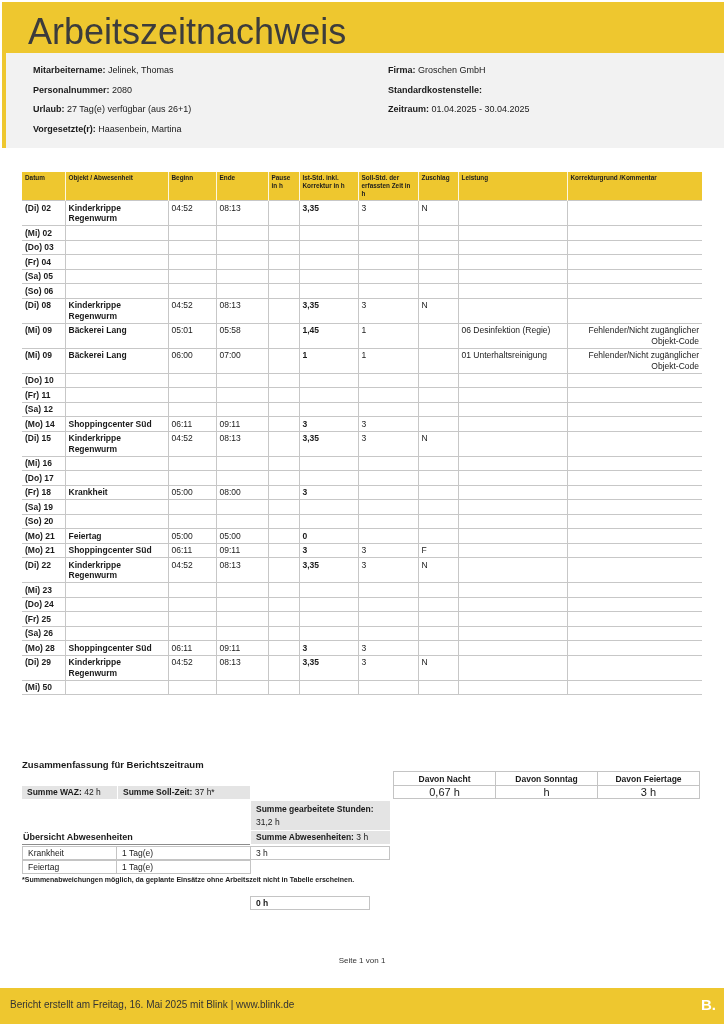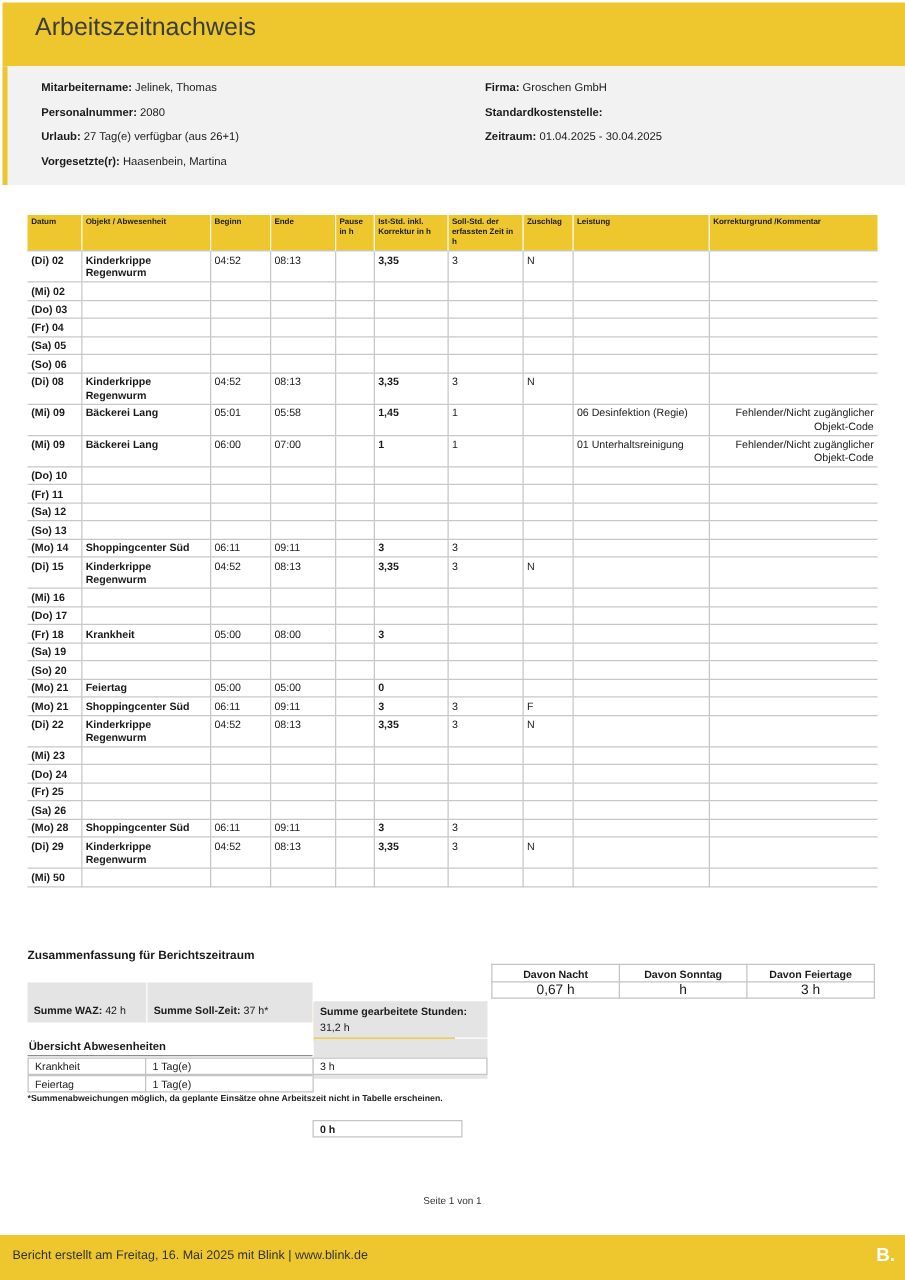--- a/index.html
+++ b/index.html
@@ -2,21 +2,21 @@
 <html style="--accent: #EEC72F; --info-bg: #F2F2F2; --cell-gray: #E4E4E4; --border: #C4C4C4;"><head>
 <meta charset="utf-8">
 <style>
   html,body{margin:0;padding:0;}
   body{
     width:724px;height:1024px;position:relative;background:#ffffff;
     font-family:"Liberation Sans",sans-serif;color:#1a1a1a;overflow:hidden;
   }
   
   .hdr{position:absolute;left:2px;top:2px;right:0;height:51px;background:var(--accent);}
-  .hdr-title{position:absolute;left:26px;top:9px;font-size:20px;font-weight:400;color:#3c3c3c;}
+  .hdr-title{position:absolute;left:26px;top:9px;font-size:36px;font-weight:400;color:#3c3c3c;}
   
   .info{position:absolute;left:2px;top:53px;right:0;height:95px;background:var(--info-bg);
         border-left:4px solid var(--accent);box-sizing:border-box;}
   .info-col{position:absolute;top:8px;font-size:9px;}
   .info-col.left{left:27px;}
   .info-col.right{left:382px;}
   .info-line{line-height:19.5px;white-space:nowrap;}
   .info-line b{font-weight:bold;}
   
   .ts-wrap{position:absolute;left:22px;top:172px;width:680px;}
@@ -36,21 +36,21 @@
   .ts td.c0{font-weight:bold;white-space:nowrap;}
   .ts td.c1{font-weight:bold;}
   .ts td.c5{font-weight:bold;}
   .ts td.c9{text-align:right;}
   
   .sum-title{position:absolute;left:22px;top:759px;font-size:9.5px;font-weight:bold;}
   .davon{position:absolute;left:393px;top:771px;width:307px;border-collapse:collapse;table-layout:fixed;}
   .davon th{border:1px solid var(--border);font-size:8.5px;font-weight:bold;text-align:center;
             height:13px;padding:0 2px;}
   .davon td{border:1px solid var(--border);font-size:11px;text-align:center;height:12px;padding:0 5px;}
-  .sum-cell{position:absolute;font-size:8.5px;line-height:13px;padding:16px 5px;box-sizing:border-box;white-space:nowrap;}
+  .sum-cell{position:absolute;font-size:8.5px;line-height:13px;padding:0 5px;box-sizing:border-box;white-space:nowrap;}
   .gray{background:var(--cell-gray);}
   .yellowbg{background:var(--accent);}
   .sum-worked{position:absolute;left:251px;top:801px;width:139px;box-sizing:border-box;
               font-size:8.5px;line-height:12.5px;padding:2px 5px;}
   .abs-title{position:absolute;left:22px;top:831px;width:228px;font-size:9px;font-weight:bold;
              line-height:13px;border-bottom:1px solid #8c8c8c;padding-left:1px;box-sizing:border-box;}
   .abs-cell{position:absolute;font-size:8.5px;line-height:12.5px;padding:0 5px;box-sizing:border-box;
             border:1px solid var(--border);background:#fff;height:14px;}
   .footnote{position:absolute;left:22px;top:876px;font-size:7px;font-weight:bold;color:#222;}
   
@@ -250,32 +250,20 @@
           <td class="c2"></td>
           <td class="c3"></td>
           <td class="c4"></td>
           <td class="c5"></td>
           <td class="c6"></td>
           <td class="c7"></td>
           <td class="c8"></td>
           <td class="c9"></td>
         </tr>
         <tr>
-          <td class="c0">(So) 13</td>
-          <td class="c1"></td>
-          <td class="c2"></td>
-          <td class="c3"></td>
-          <td class="c4"></td>
-          <td class="c5"></td>
-          <td class="c6"></td>
-          <td class="c7"></td>
-          <td class="c8"></td>
-          <td class="c9"></td>
-        </tr>
-        <tr>
           <td class="c0">(Mo) 14</td>
           <td class="c1">Shoppingcenter Süd</td>
           <td class="c2">06:11</td>
           <td class="c3">09:11</td>
           <td class="c4"></td>
           <td class="c5">3</td>
           <td class="c6">3</td>
           <td class="c7"></td>
           <td class="c8"></td>
           <td class="c9"></td>

